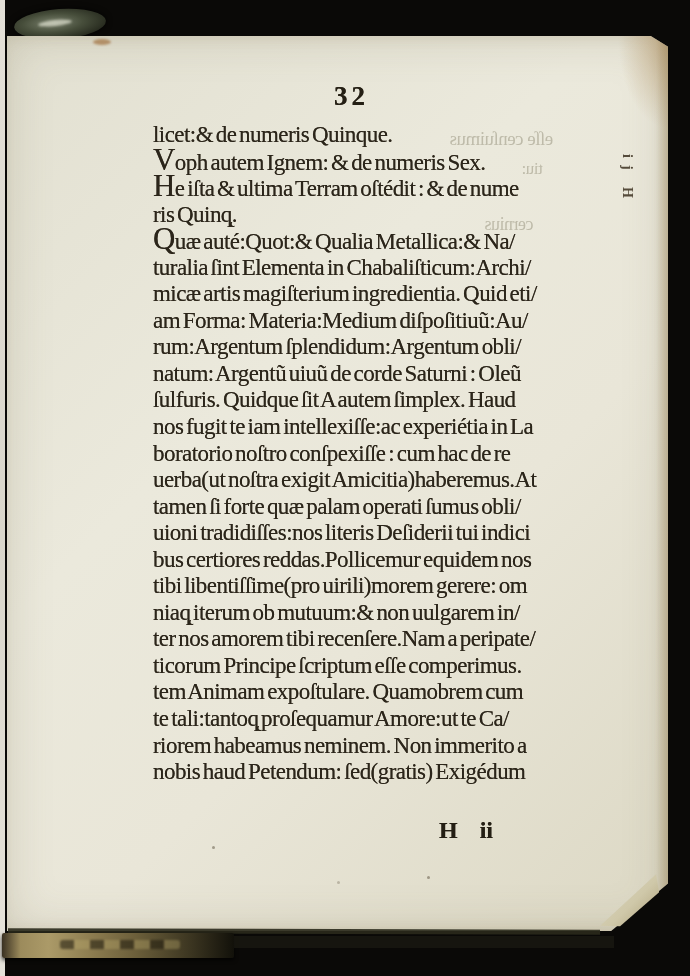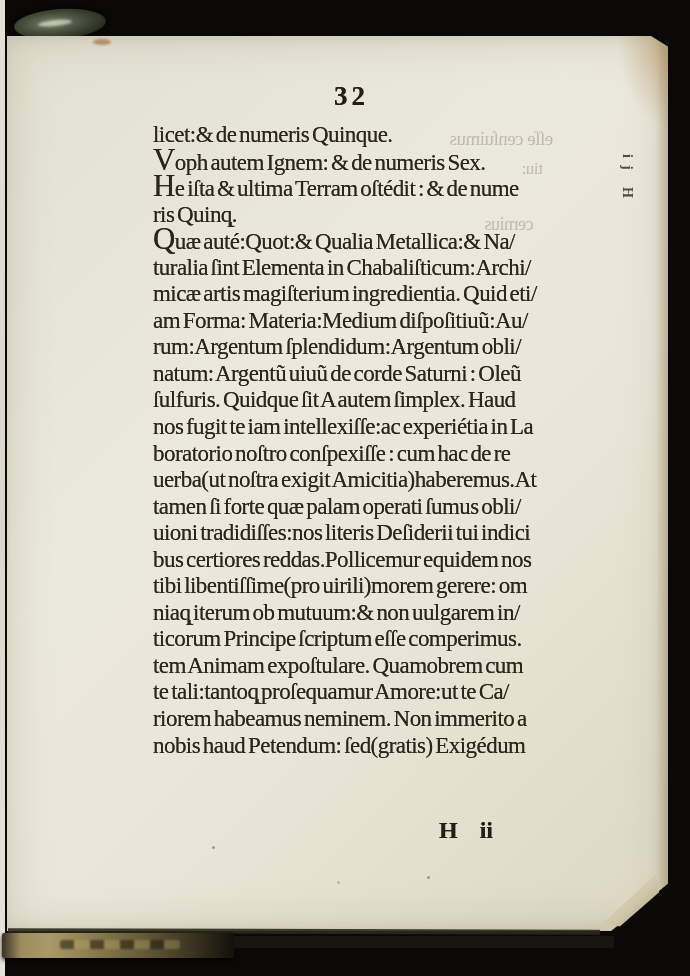--- a/index.html
+++ b/index.html
@@ -144,20 +144,21 @@
         <div class="line">natum: Argentũ uiuũ de corde Saturni : Oleũ</div>
         <div class="line">ſulfuris. Quidque ſit A autem ſimplex. Haud</div>
         <div class="line">nos fugit te iam intellexiſſe:ac experiétia in La</div>
         <div class="line">boratorio noſtro conſpexiſſe : cum hac de re</div>
         <div class="line">uerba(ut noſtra exigit Amicitia)haberemus.At</div>
         <div class="line">tamen ſi forte quæ palam operati ſumus obli/</div>
         <div class="line">uioni tradidiſſes:nos literis Deſiderii tui indici</div>
         <div class="line">bus certiores reddas.Pollicemur equidem nos</div>
         <div class="line">tibi libentiſſime(pro uirili)morem gerere: om</div>
         <div class="line">niaq̨ iterum ob mutuum:&amp; non uulgarem in/</div>
+        <div class="line">ter nos amorem tibi recenſere.Nam a peripate/</div>
         <div class="line">ticorum Principe ſcriptum eſſe comperimus.</div>
         <div class="line">tem Animam expoſtulare. Quamobrem cum</div>
         <div class="line">te tali:tantoq̨ proſequamur Amore:ut te Ca/</div>
         <div class="line">riorem habeamus neminem. Non immerito a</div>
         <div class="line">nobis haud Petendum: ſed(gratis) Exigédum</div>
       </div>
 
     <div class="signature">H ii</div>
   </div>
 

